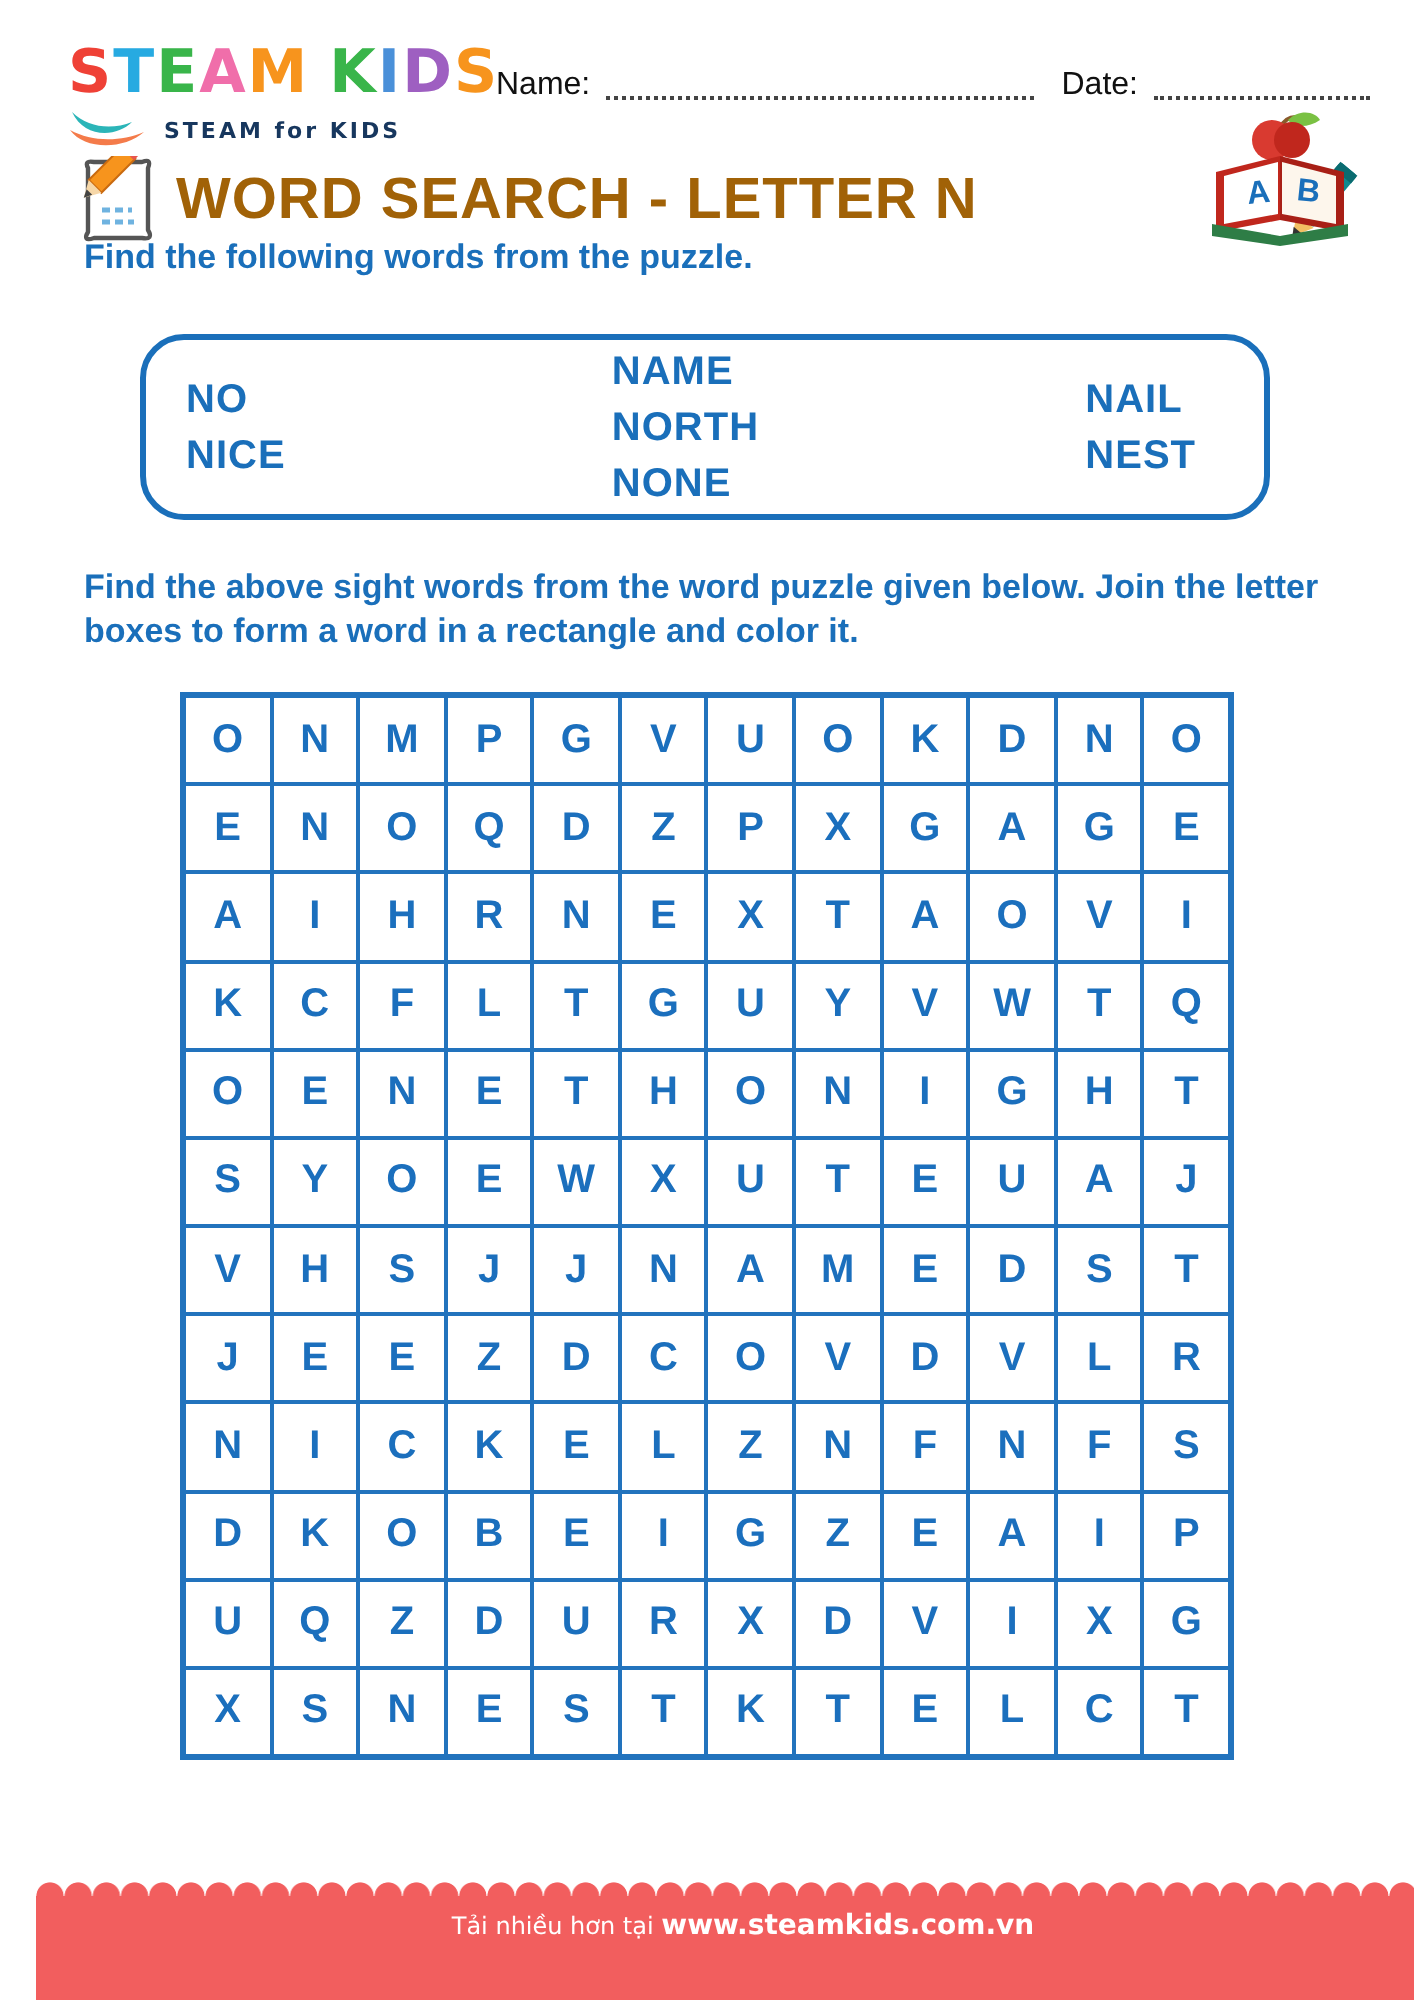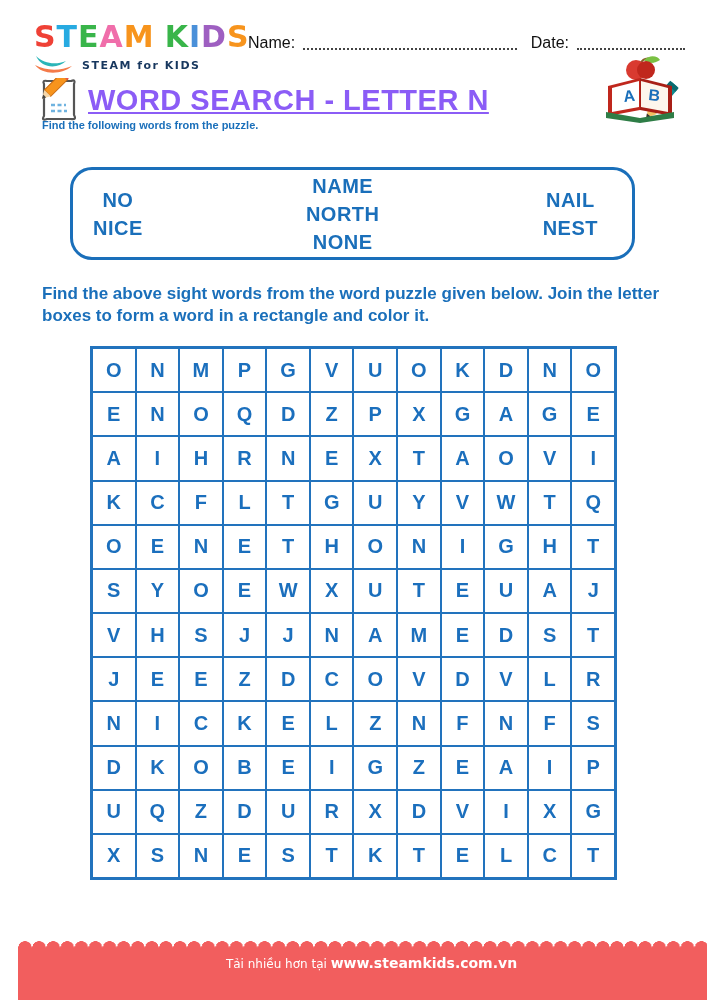--- a/index.html
+++ b/index.html
@@ -33,37 +33,36 @@
   .dotline{border-bottom:2px dotted #444;height:14px;}
   .dot-name{flex:1;margin:0 14px 4px 8px;}
   .dot-date{width:108px;margin:0 0 4px 8px;}
 
   .book-icon{position:absolute;left:600px;top:52px;width:84px;height:72px;}
 
   
   .title-row{position:absolute;left:38px;top:78px;display:flex;align-items:center;}
   .note-icon{width:42px;height:44px;margin-right:8px;}
   .page-title{
-    font-size:29px;font-weight:bold;color:#8b5cf6;letter-spacing:0.5px;
-    margin:0;white-space:nowrap;text-decoration:underline;
+    font-size:29px;font-weight:bold;color:#a16207;letter-spacing:0.5px;
+    margin:0;white-space:nowrap;
   }
   .subtitle{
     position:absolute;left:42px;top:119px;
-    font-size:11px;font-weight:bold;color:#1a6fba;
+    font-size:17px;font-weight:bold;color:#1a6fba;
   }
 
   
   .word-box{
     position:absolute;left:70px;top:167px;width:565px;height:93px;
     border:3px solid #1a6fba;border-radius:22px;
     box-sizing:border-box;
     display:flex;justify-content:space-between;align-items:center;
     padding:6px 34px 6px 20px;
     color:#1a6fba;
-    text-align:center;
   }
   .word-col{display:flex;flex-direction:column;justify-content:center;}
   .word{
     font-size:20px;font-weight:600;line-height:28px;letter-spacing:0.5px;
   }
 
   
   .instruction{
     position:absolute;left:42px;top:283px;width:645px;
     font-size:17px;font-weight:bold;color:#1a6fba;line-height:22px;

